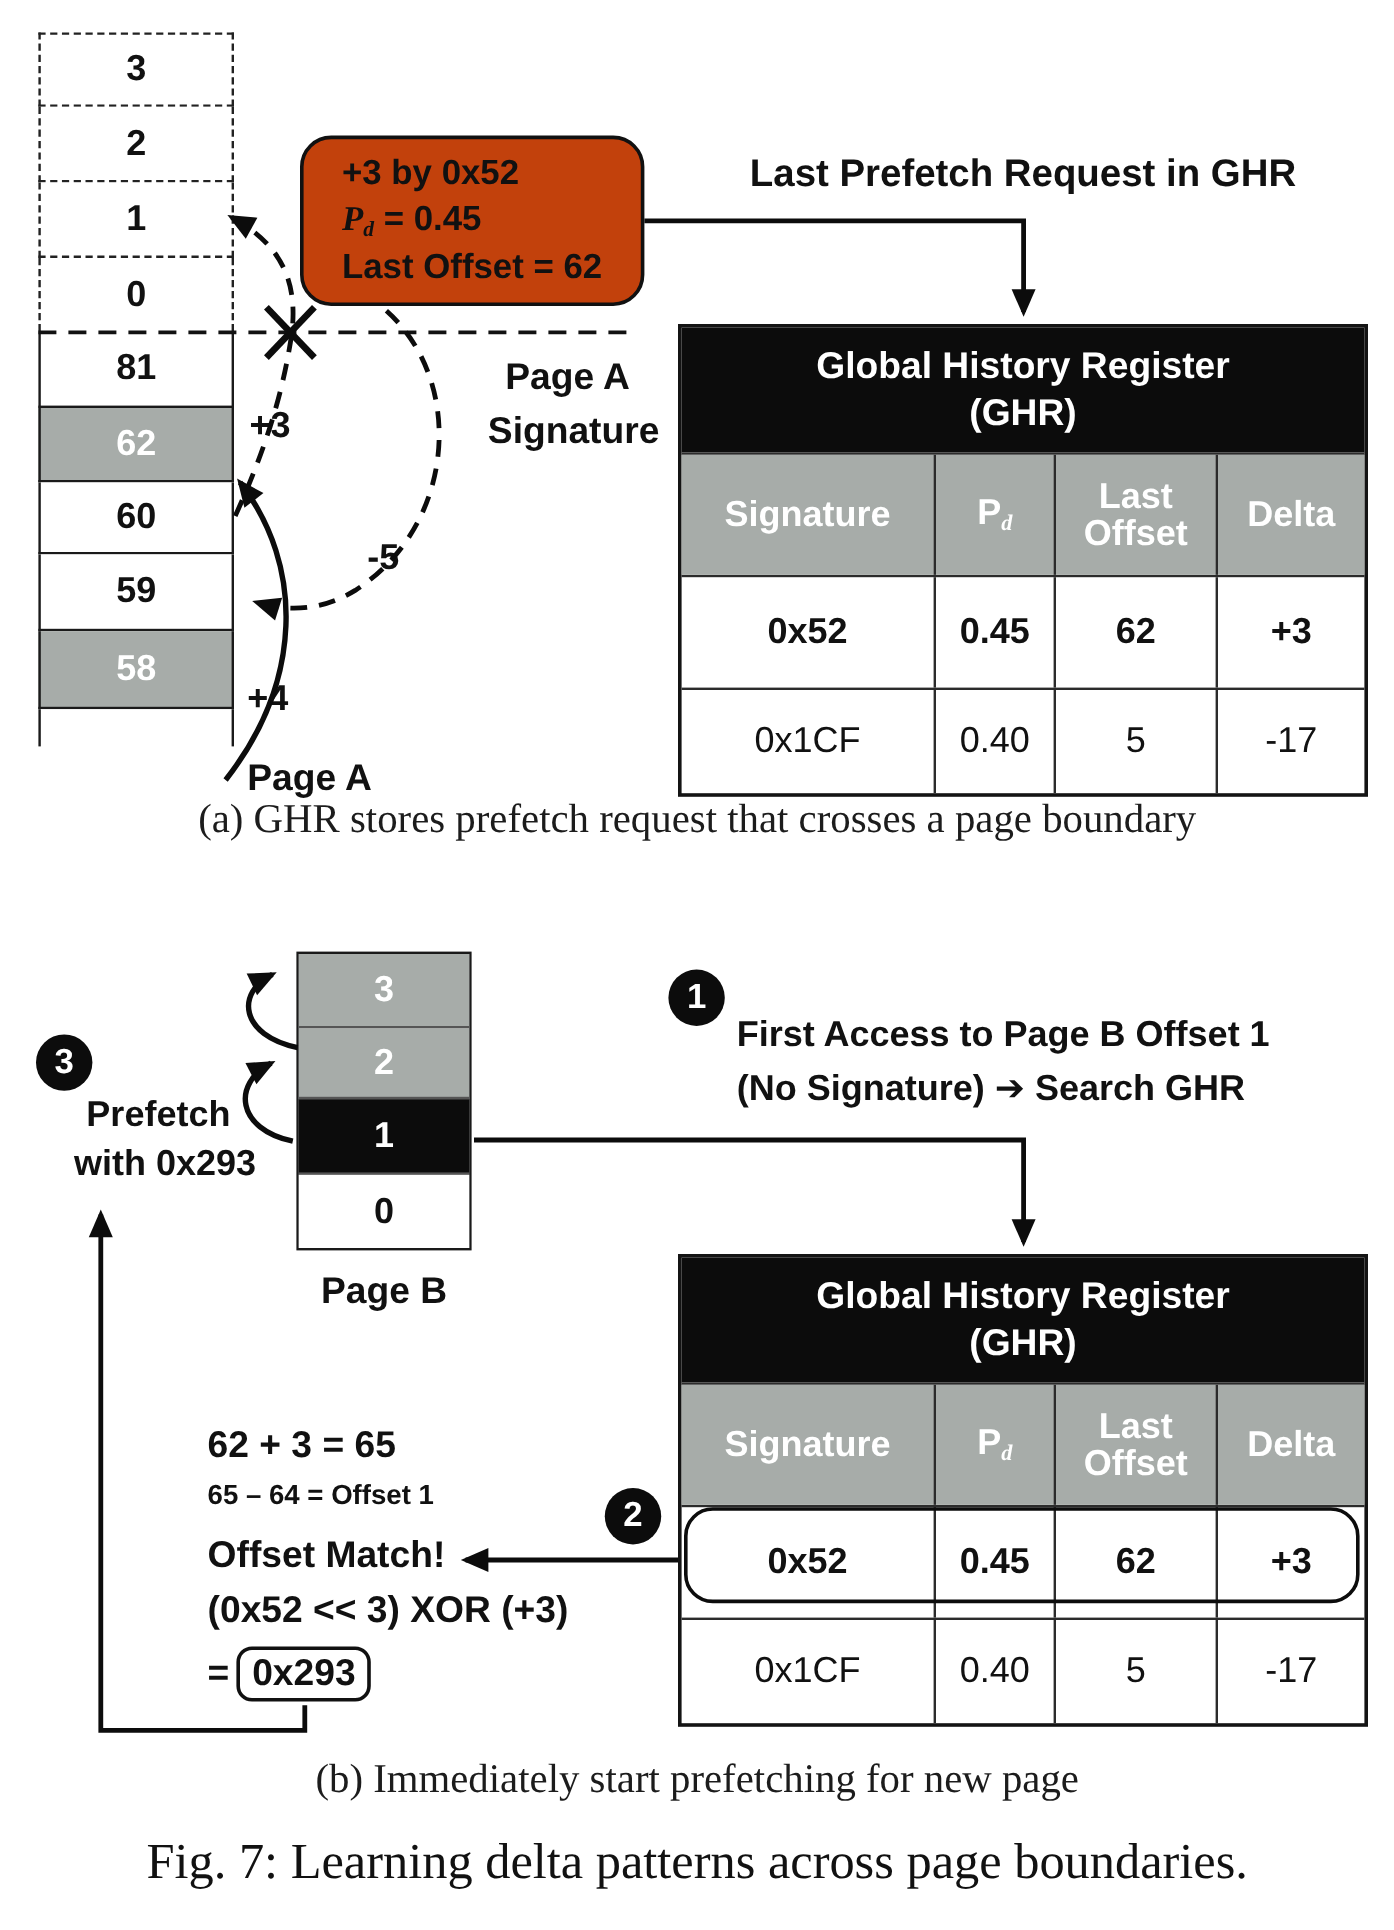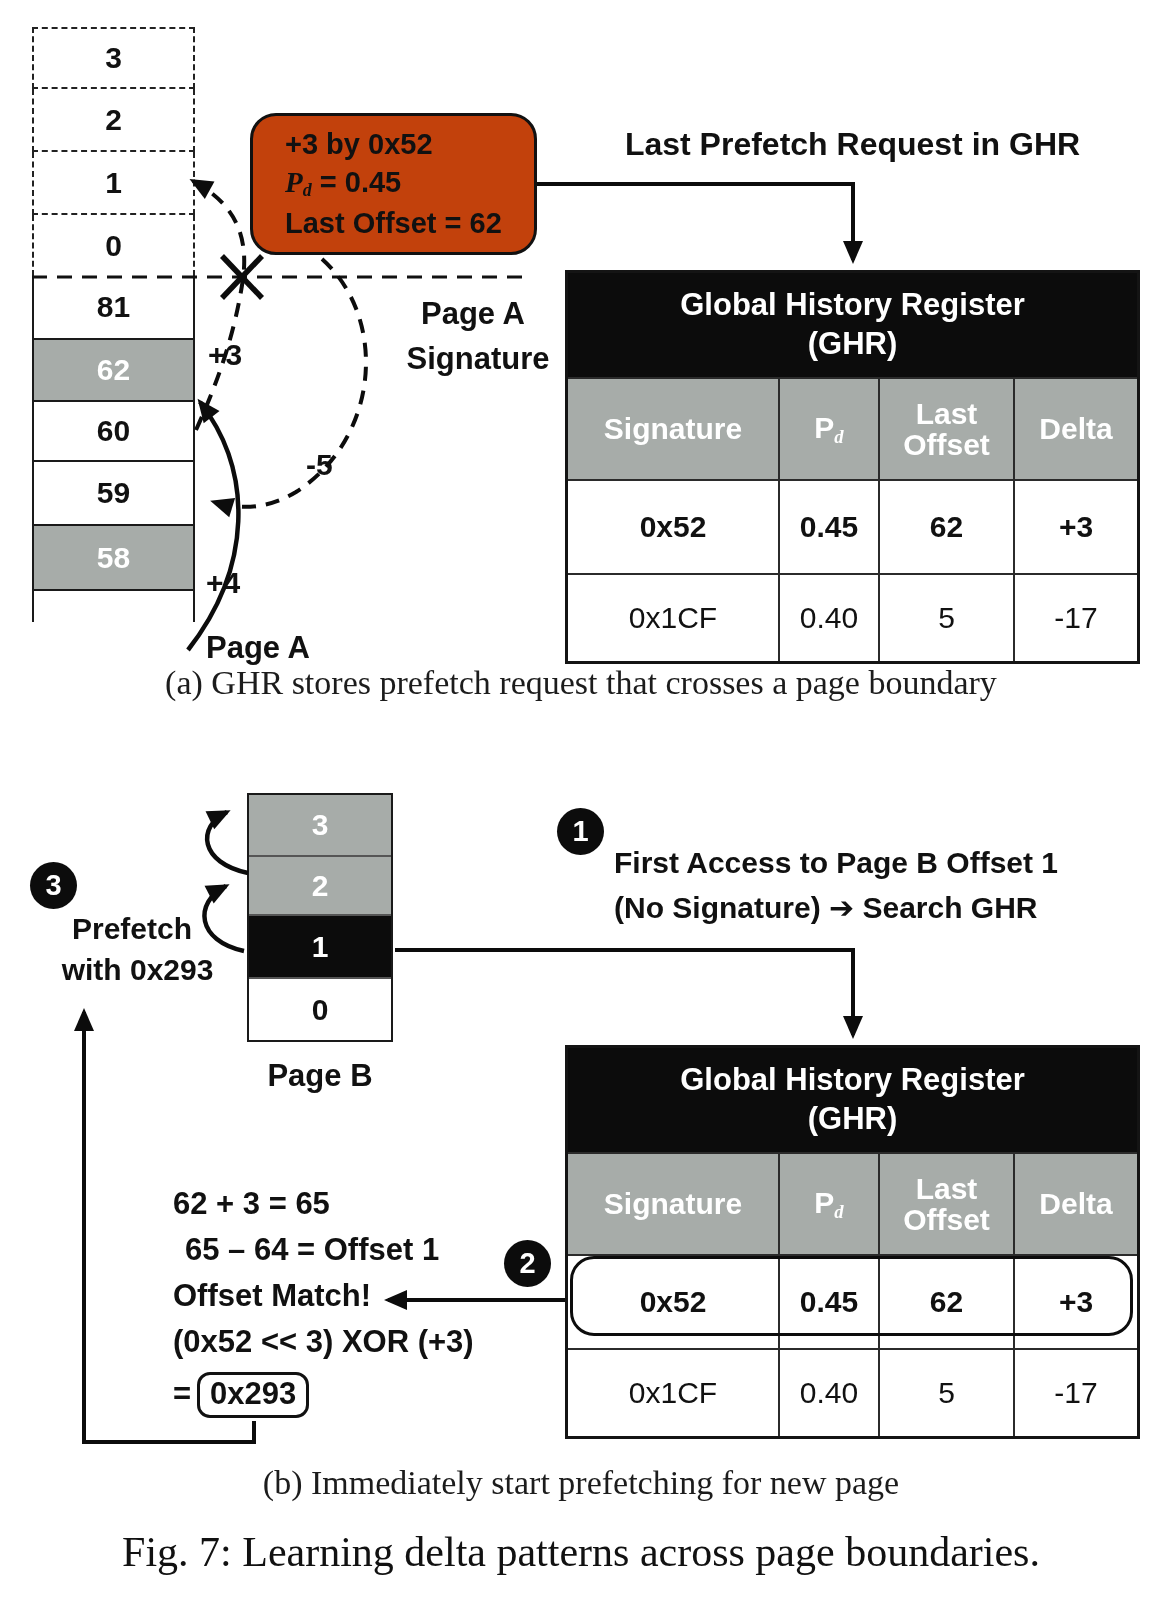--- a/index.html
+++ b/index.html
@@ -204,21 +204,21 @@
       <div>0.40</div>
       <div>5</div>
       <div>-17</div>
     </div>
   </div>
 
   <div class="row-highlight"></div>
   <div class="circ" style="left:504px;top:1240px;">2</div>
 
   <div class="abs blab" style="left:173px;top:1186px;font-size:31px;">62 + 3 = 65</div>
-  <div class="abs blab" style="left:173px;top:1232px;font-size:31px;margin-left:12px;">65 – 64 = Offset 1</div>
+  <div class="abs blab" style="left:173px;top:1232px;font-size:23px;">65 – 64 = Offset 1</div>
   <div class="abs blab" style="left:173px;top:1278px;font-size:31px;">Offset Match!</div>
   <div class="abs blab" style="left:173px;top:1324px;font-size:31px;">(0x52 &lt;&lt; 3) XOR (+3)</div>
   <div class="abs blab" style="left:173px;top:1372px;font-size:31px;">
     <span>=</span><span class="boxed">0x293</span>
   </div>
 
   <div class="serifcap" style="top:1464px;font-size:34px;">(b) Immediately start prefetching for new page</div>
 
   <div class="serifcap" style="top:1528px;font-size:42px;color:#111;">Fig. 7: Learning delta patterns across page boundaries.</div>
 

